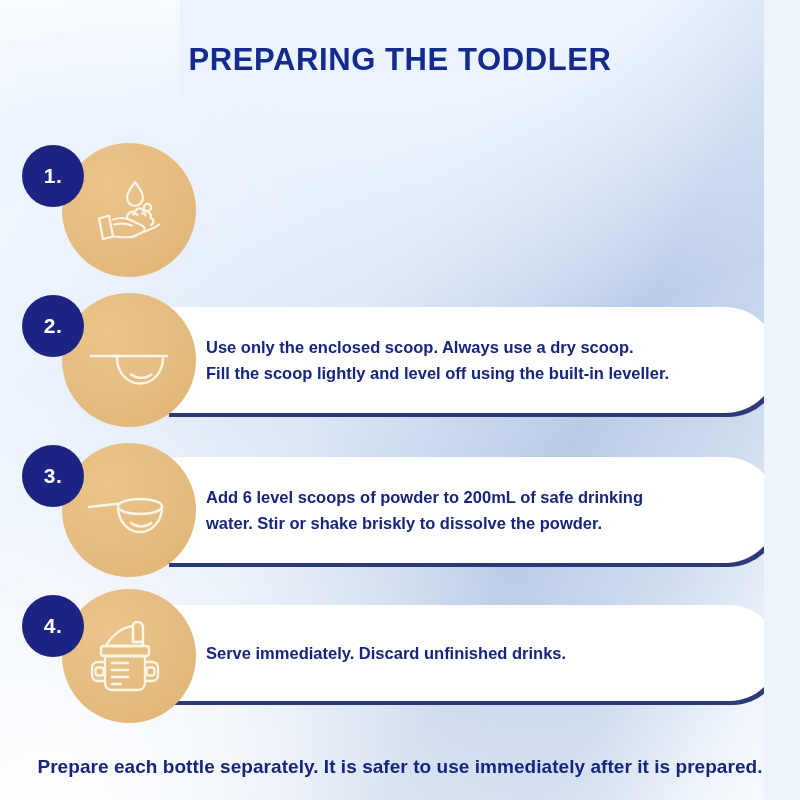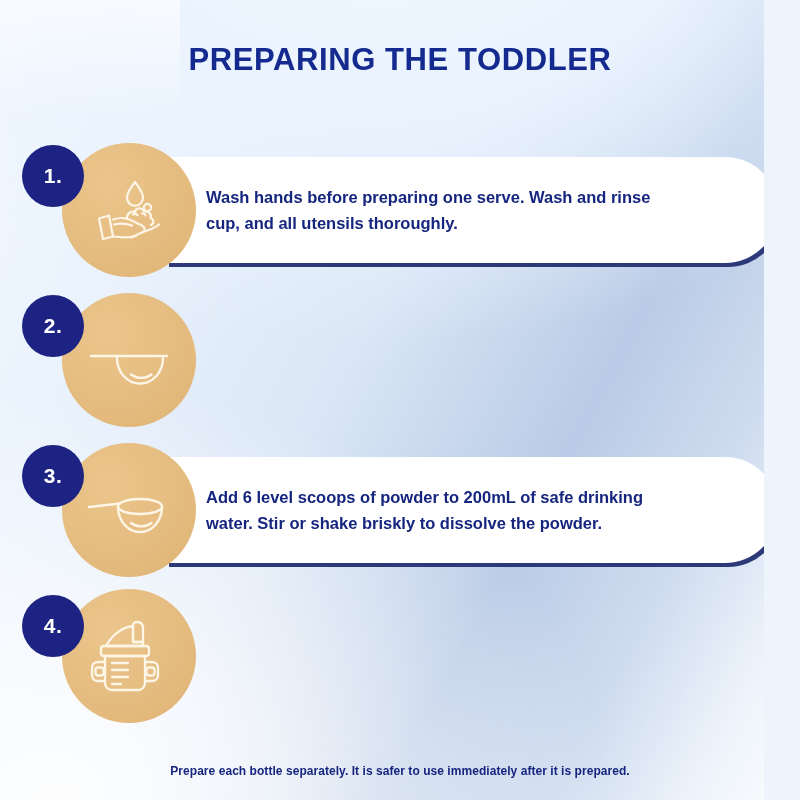--- a/index.html
+++ b/index.html
@@ -141,43 +141,39 @@
   }
 
   
   .footer {
     position: absolute;
     left: 0;
     bottom: 22px;
     width: 800px;
     text-align: center;
     color: #16257e;
-    font-size: 12px;
+    font-size: 19px;
     font-weight: bold;
     letter-spacing: 0.05px;
   }
 </style>
 </head>
 <body>
 
 <div id="infographic">
 
   <div class="sheen"></div>
 
   <div class="title-block">
     <div class="title-line">PREPARING THE TODDLER</div>
   </div>
 
   <div class="steps">
 
     <div class="step s1">
-      <div class="card">
-        <div class="card-text">Wash hands before preparing one serve. Wash and rinse
-cup, and all utensils thoroughly.</div>
-      </div>
       <div class="icon-circle">
         <span>
           <svg width="88" height="88" viewBox="0 0 88 88" fill="none" stroke="#fdf5e6" stroke-width="2.2" stroke-linecap="round" stroke-linejoin="round">
 
             <path d="M50 16 C50 16 42 26.5 42 31.5 C42 36.2 45.6 39.8 50 39.8 C54.4 39.8 58 36.2 58 31.5 C58 26.5 50 16 50 16 Z"></path>
 
             <circle cx="62.5" cy="41.5" r="3.6"></circle>
 
             <path d="M14 52.5 L24 49.5 L28 70.5 L18 73 Z"></path>
 
@@ -189,20 +185,24 @@
             <path d="M42 52 C42 47.5 46 44.5 50 46 C51 41.5 57 41 59 45.5 C63.5 44.5 67 48 65.5 52 C69 53 69.5 57.5 66 59"></path>
             <path d="M48 48.5 C49.5 47.5 51.5 47.8 52.5 49.2"></path>
             <path d="M57 47.5 C58.5 47.2 60 48 60.5 49.5"></path>
           </svg>
         </span>
       </div>
       <div class="badge">1.</div>
     </div>
 
     <div class="step s2">
+      <div class="card">
+        <div class="card-text">Use only the enclosed scoop. Always use a dry scoop.
+Fill the scoop lightly and level off using the built-in leveller.</div>
+      </div>
       <div class="icon-circle">
         <span>
           <svg width="92" height="92" viewBox="0 0 92 92" fill="none" stroke="#fdf5e6" stroke-width="2.4" stroke-linecap="round" stroke-linejoin="round">
 
             <path d="M8 42 L84 42"></path>
 
             <path d="M34 44 C34 58.5 44.5 69.5 57 69.5 C69.5 69.5 80 58.5 80 44"></path>
 
             <path d="M48 60.5 C54 65 62.5 65 68.5 60.5"></path>
           </svg>
@@ -227,20 +227,23 @@
             <path d="M36 43.5 C36 58 46 69 58 69 C70 69 80 58 80 43.5"></path>
 
             <path d="M49 60 C55 64.5 63.5 64.5 69.5 60"></path>
           </svg>
         </span>
       </div>
       <div class="badge">3.</div>
     </div>
 
     <div class="step s4">
+      <div class="card">
+        <div class="card-text">Serve immediately. Discard unfinished drinks.</div>
+      </div>
       <div class="icon-circle">
         <span>
           <svg width="88" height="88" viewBox="0 0 88 88" fill="none" stroke="#fdf5e6" stroke-width="2.3" stroke-linecap="round" stroke-linejoin="round">
 
             <path d="M52 10 C56 10 58 12.5 58 16 L58 30 L48 30 L48 16 C48 12.5 48 10 52 10 Z"></path>
 
             <path d="M21 34 C27 22.5 38 15 48 14 L48 30 L58 30 L58 34 Z"></path>
 
             <path d="M19 34 L61 34 C63 34 64 35.3 64 37 L64 41 C64 42.7 63 44 61 44 L19 44 C17 44 16 42.7 16 41 L16 37 C16 35.3 17 34 19 34 Z"></path>
 

